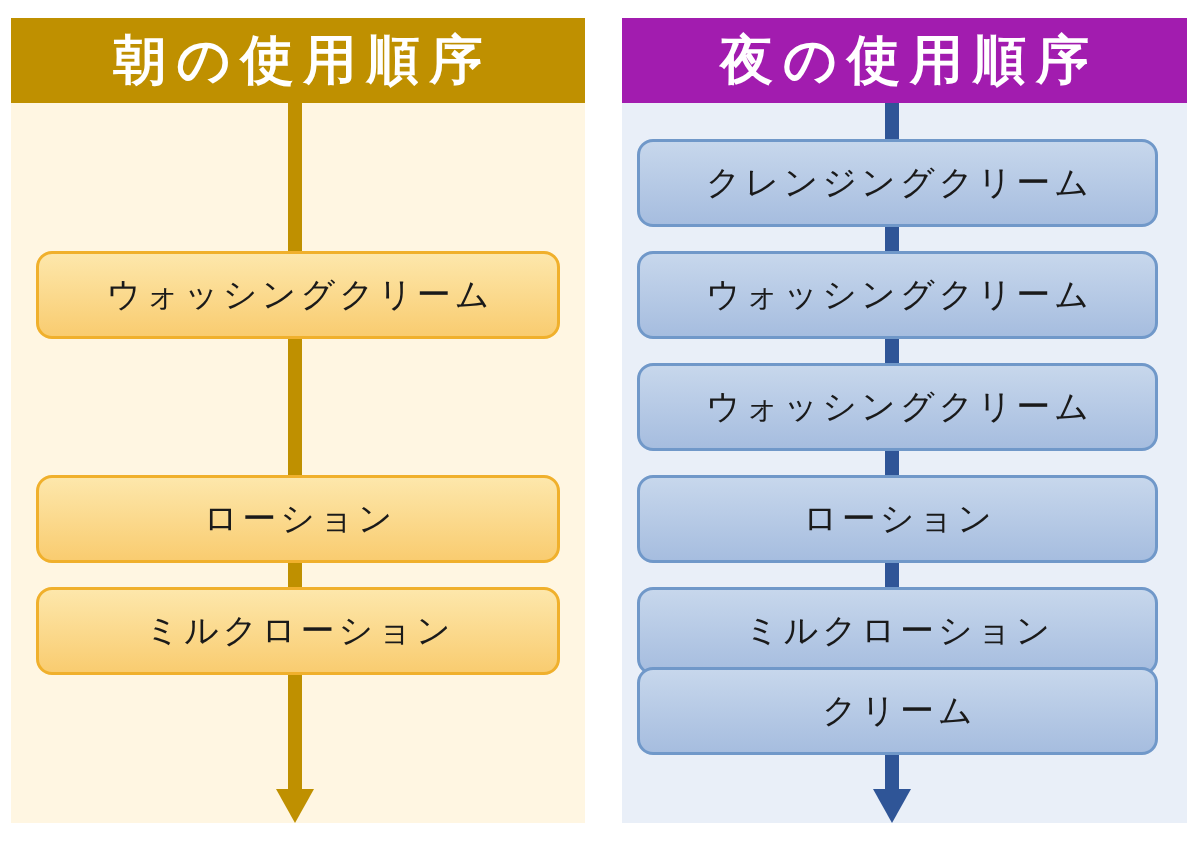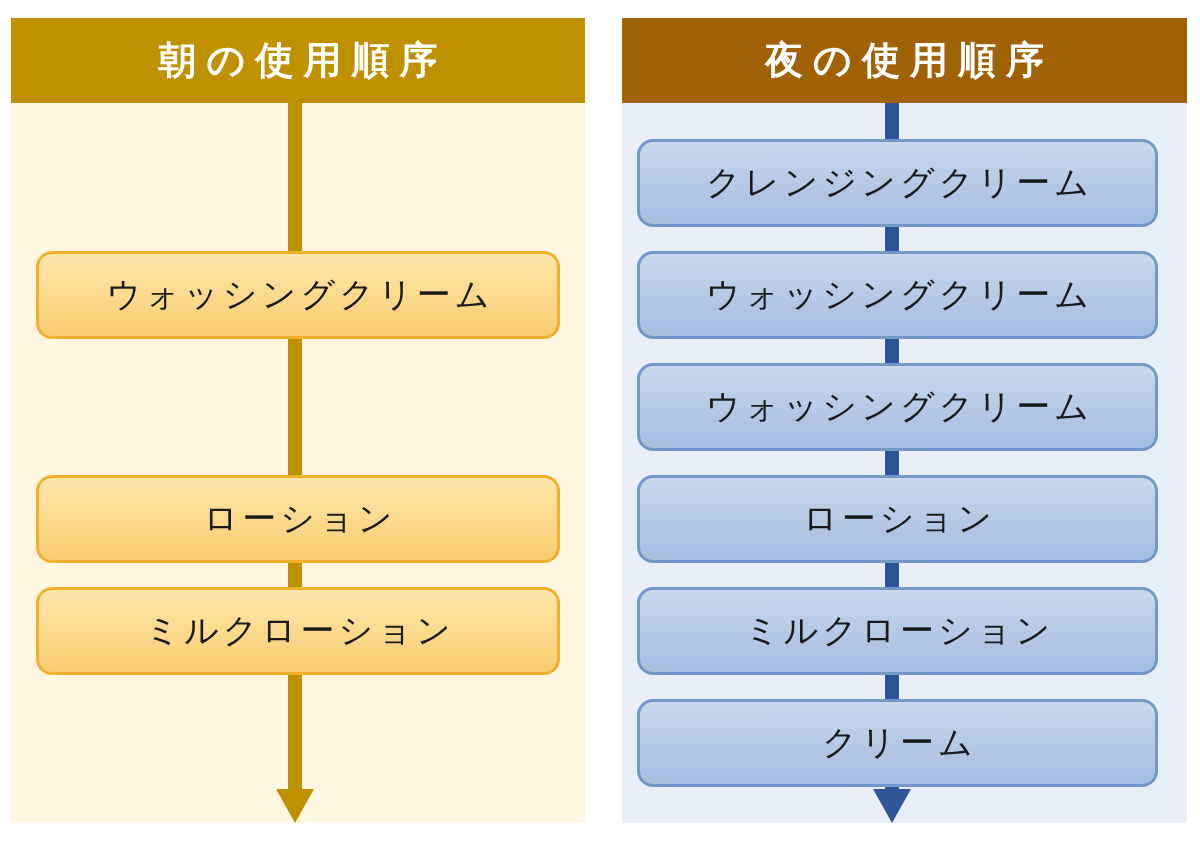--- a/index.html
+++ b/index.html
@@ -18,21 +18,21 @@
   .panel {
     position: absolute;
     top: 18px;
   }
   .panel-header {
     height: 85px;
     display: flex;
     align-items: center;
     justify-content: center;
     color: #ffffff;
-    font-size: 38px;
+    font-size: 53px;
     font-weight: bold;
     letter-spacing: 10px;
     text-indent: 10px;
     white-space: nowrap;
   }
   .panel-body {
     position: relative;
     height: 720px;
   }
   .stem {
@@ -76,21 +76,21 @@
   .panel-morning .stem { left: 277px; background: #BF9000; }
   .panel-morning .arrow-head { left: 265px; border-top-color: #BF9000; }
   .panel-morning .step-box {
     left: 25px;
     width: 524px;
     border-color: #F0B02C;
     background: linear-gradient(180deg, #FDE7AB 0%, #F9CC70 100%);
   }
   
   .panel-night { left: 622px; width: 565px; }
-  .panel-night .panel-header { background: #a16207; }
+  .panel-night .panel-header { background: #a21caf; }
   .panel-night .panel-body { background: #E9EFF8; }
   .panel-night .stem { left: 263px; background: #2F5597; }
   .panel-night .arrow-head { left: 251px; border-top-color: #2F5597; }
   .panel-night .step-box {
     left: 15px;
     width: 521px;
     border-color: #7098C9;
     background: linear-gradient(180deg, #C7D7EC 0%, #A6BDDF 100%);
   }
 </style>
@@ -115,17 +115,17 @@
     <div class="panel-header">夜の使用順序</div>
     <div class="panel-body">
       <div class="stem"></div>
       <div class="arrow-head"></div>
 
       <div class="step-box" style="top:36px">クレンジングクリーム</div>
       <div class="step-box" style="top:148px">ウォッシングクリーム</div>
       <div class="step-box" style="top:260px">ウォッシングクリーム</div>
       <div class="step-box" style="top:372px">ローション</div>
       <div class="step-box" style="top:484px">ミルクローション</div>
-      <div class="step-box" style="top:596px">クリーム</div>
+      <div class="step-box" style="top:564px">クリーム</div>
     </div>
   </div>
 
 </div>
 
 </body></html>

